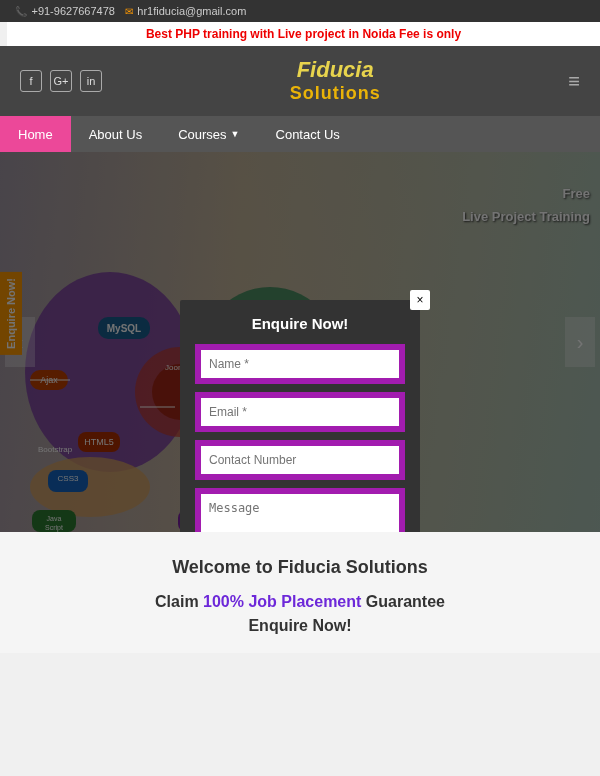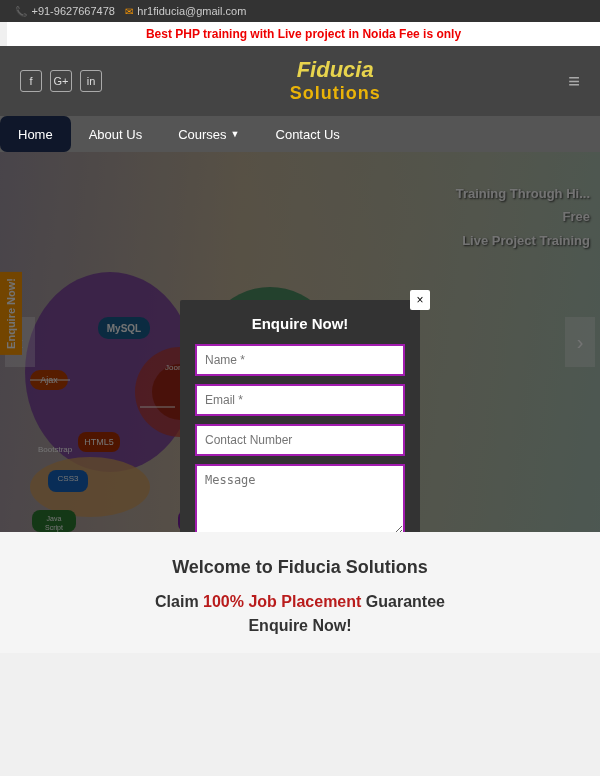--- a/index.html
+++ b/index.html
@@ -90,22 +90,21 @@
     .nav-item {
       padding: 0 18px;
       display: flex;
       align-items: center;
       color: #fff;
       font-size: 13px;
       cursor: pointer;
       position: relative;
     }
     .nav-item.active {
-      background: #0f172a;
-      border-radius: 7px;
+      background: #ec4899;
     }
     .nav-arrow { font-size: 9px; margin-left: 4px; }
 
     
     .hero {
       position: relative;
       height: 380px;
       overflow: hidden;
       background: linear-gradient(135deg, #b0b0b0 0%, #d0c0b0 50%, #c0c8c0 100%);
     }
@@ -218,21 +217,21 @@
       width: 20px; height: 20px;
       font-size: 12px;
       cursor: pointer;
       border-radius: 2px;
       display: flex; align-items: center; justify-content: center;
     }
     .modal input, .modal textarea {
       width: 100%;
       padding: 7px 8px;
       margin-bottom: 8px;
-      border: 2px solid #a21caf;
+      border: 6px solid #a21caf;
       background: #fff;
       font-size: 12px;
       color: #555;
       outline: none;
     }
     .modal textarea {
       height: 72px;
       resize: vertical;
     }
 
@@ -247,21 +246,21 @@
       font-weight: bold;
       color: #333;
       margin-bottom: 12px;
     }
     .claim-text {
       font-size: 16px;
       font-weight: bold;
       color: #333;
       line-height: 1.5;
     }
-    .claim-highlight { color: #b91c1c; text-align: right; }
+    .claim-highlight { color: #6d28d9; text-align: right; }
     .claim-enquire { display: block; font-size: 16px; color: #333; font-weight: bold; }
   </style>
 </head>
 <body>
 
 <div class="top-bar">
   <div class="top-bar-contact">
     <span>
       <span class="icon">📞</span>
       <span>+91-9627667478</span>
@@ -343,21 +342,20 @@
       <text x="320" y="291" text-anchor="middle" fill="#fff" font-size="8">Symfony</text>
       <text x="320" y="302" text-anchor="middle" fill="#fff" font-size="8">framework</text>
       <text x="265" y="245" fill="#fff" font-size="8">framework</text>
 
       <line x1="60" y1="188" x2="20" y2="188" stroke="#fff" stroke-width="1"></line>
       <line x1="130" y1="215" x2="165" y2="215" stroke="#fff" stroke-width="1"></line>
     </svg>
   </div>
 
   <div class="hero-text-right">
-    <div>Training Through Hi...</div>
     <div>Free</div>
     <div>Live Project Training</div>
   </div>
 
   <div class="enquire-side-wrapper">
     <button class="enquire-side-btn">Enquire Now!</button>
   </div>
 
   <button class="carousel-btn left">‹</button>
   <button class="carousel-btn right">›</button>

